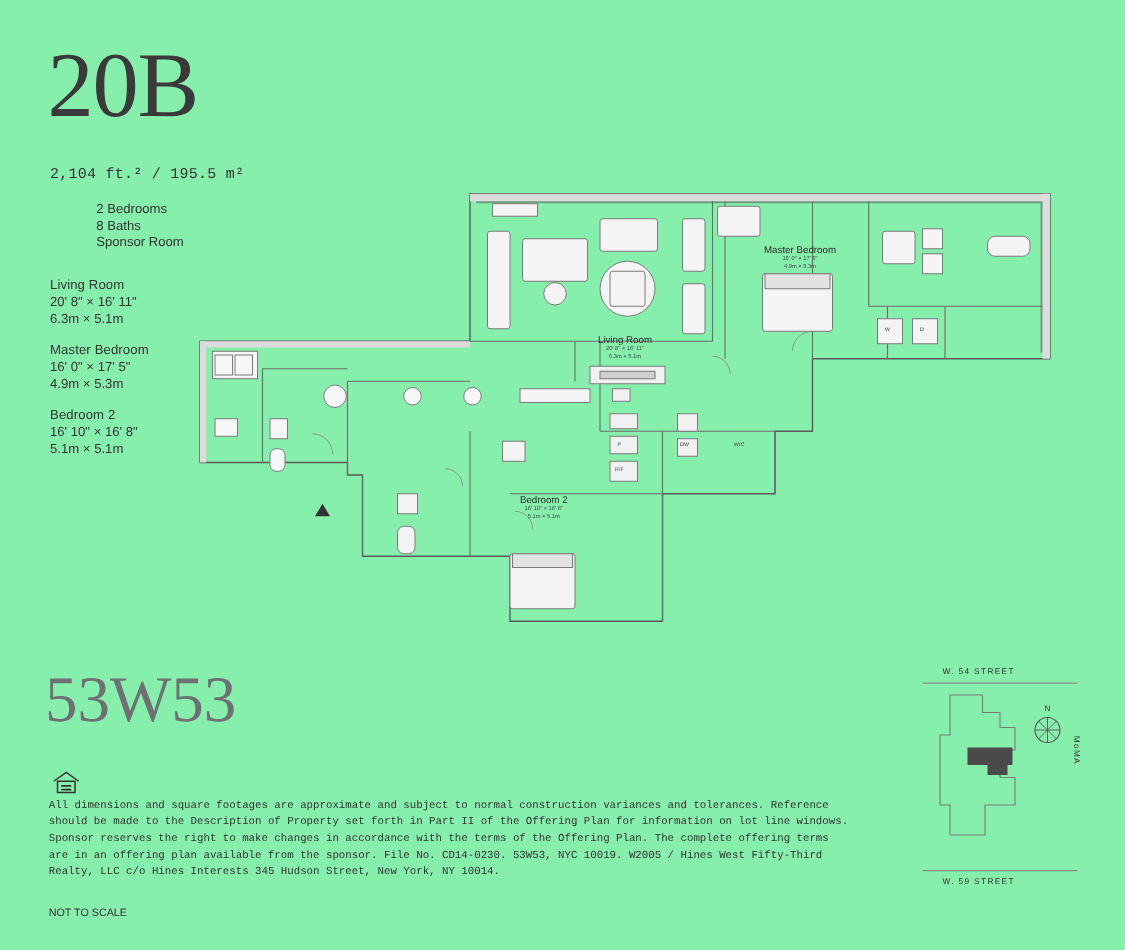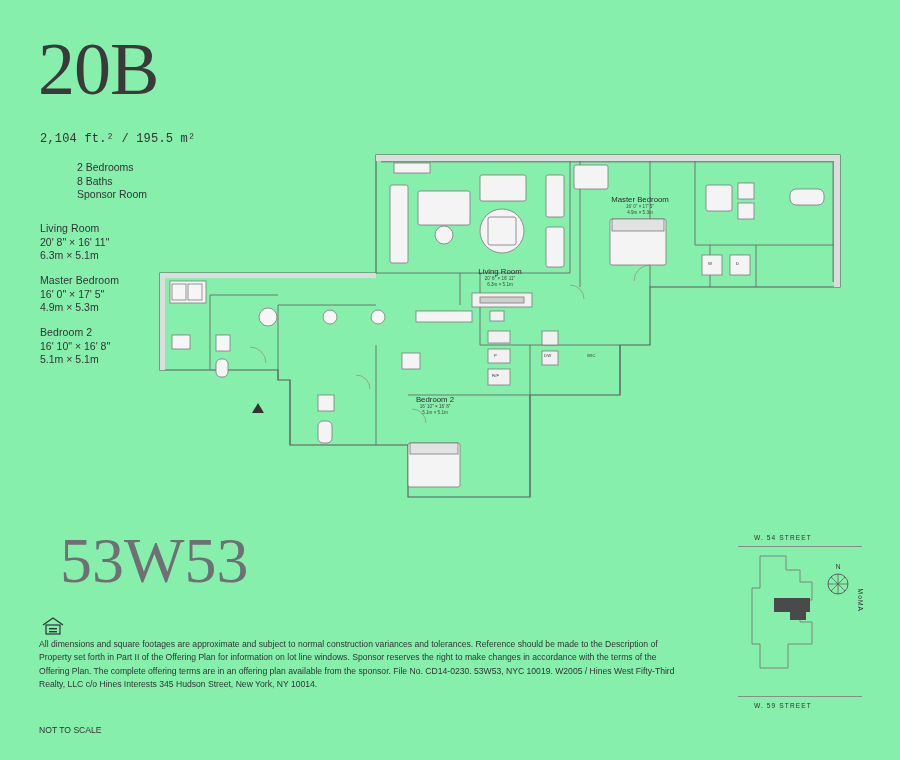--- a/index.html
+++ b/index.html
@@ -39,29 +39,29 @@
   }
   .room-block .rb-name{letter-spacing:.1px;}
   .rb1{top:222px;}
   .rb2{top:274px;}
   .rb3{top:326px;}
 
   
   .brand{
     position:absolute;left:36px;top:535px;
     font-family:"Liberation Serif", serif;
-    font-size:64px;line-height:52px;
-    color:#6f7073;letter-spacing:0px;font-weight:400;margin-left:24px;
+    font-size:52px;line-height:52px;
+    color:#6f7073;letter-spacing:0px;font-weight:400;
   }
   .eho{
     position:absolute;left:41px;top:616px;width:24px;height:20px;
   }
   .legal{
     position:absolute;left:39px;top:638px;width:640px;
-    font-size:8.6px;line-height:13.3px;color:#333;
+    font-size:8.6px;line-height:13.3px;color:#333;font-family:Liberation Mono, monospace;
   }
   .notscale{
     position:absolute;left:39px;top:708px;
     font-size:8.6px;color:#333;margin-top:17px;
   }
 
   
   .keyplan{
     position:absolute;left:738px;top:528px;width:124px;height:190px;
   }

